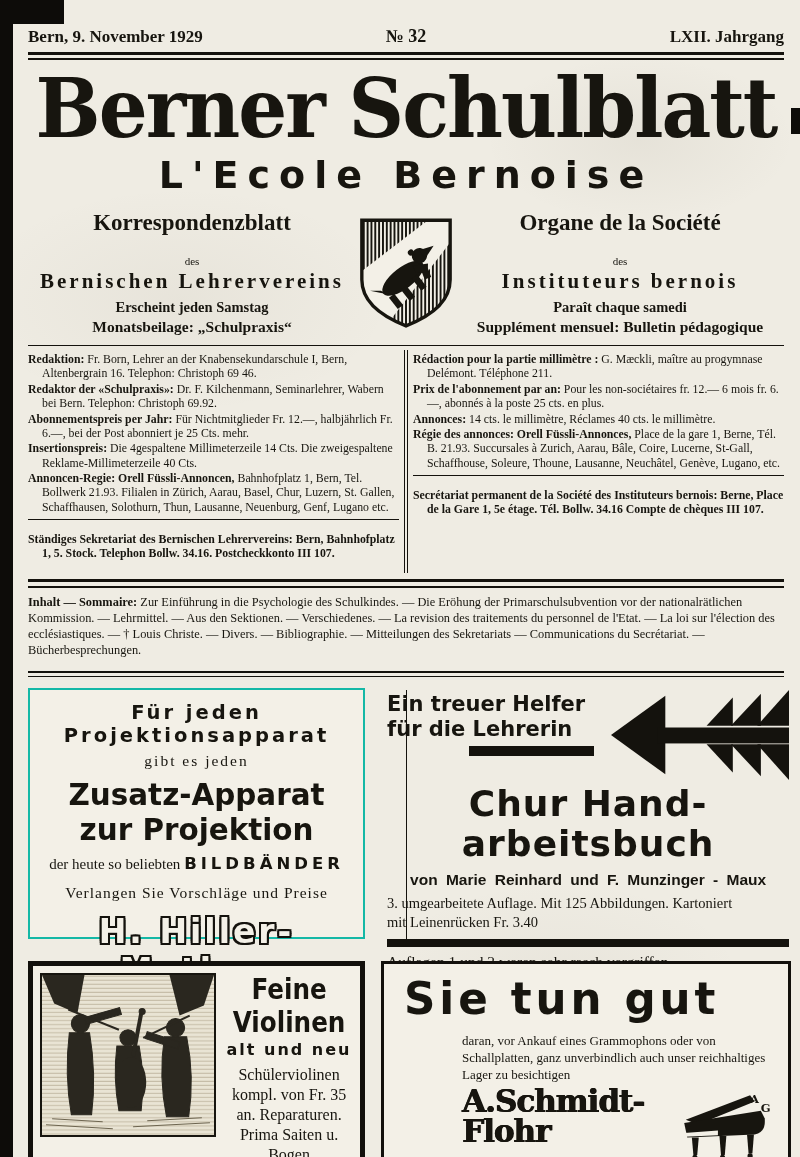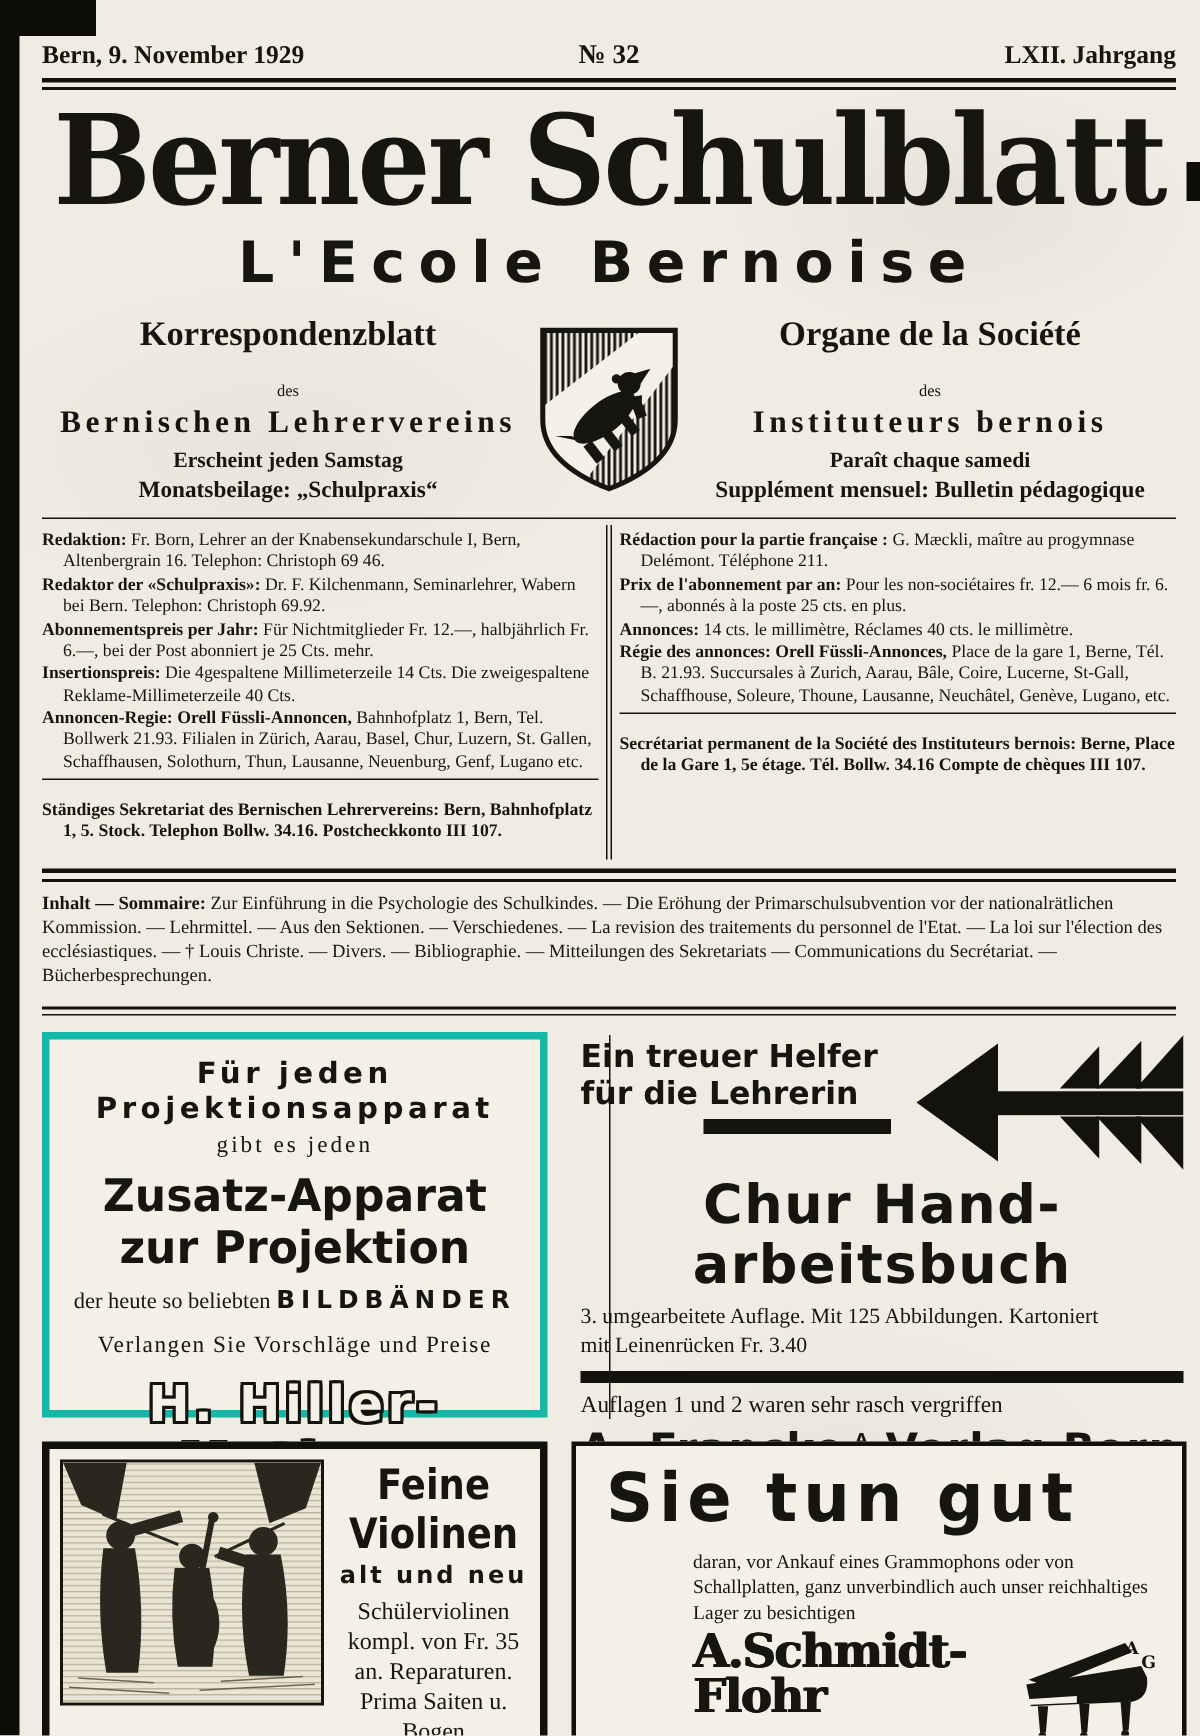--- a/index.html
+++ b/index.html
@@ -50,21 +50,21 @@
   .rule-b{margin-top:6px;height:4px;border-top:3px solid #14120d;border-bottom:2px solid #14120d}
 
   .toc{margin-top:6px;font-size:12.4px;line-height:1.3}
   .toc b{font-weight:bold}
   .rule-c{margin-top:5px;height:3px;border-top:2.5px solid #14120d;border-bottom:1.5px solid #14120d}
 
   
   .adgrid{display:grid;grid-template-columns:1fr 1fr;column-gap:16px;row-gap:13px;margin-top:11px;position:relative}
   .adgrid::before{content:"";position:absolute;left:50%;top:2px;height:256px;border-left:1.5px solid #14120d}
 
-  .ad-proj{border:5px solid #14b8a6;height:230px;padding:11px 6px 6px;text-align:center;background:#f3f0e7}
+  .ad-proj{border:2px solid #14b8a6;height:230px;padding:11px 6px 6px;text-align:center;background:#f3f0e7}
   .proj-l1{font:bold 19.5px "DejaVu Sans",sans-serif;letter-spacing:3px}
   .proj-l2{font-size:15.5px;letter-spacing:2px;margin-top:5px}
   .proj-l3{font:bold 30px "DejaVu Sans",sans-serif;margin-top:7px;letter-spacing:0;transform:scaleX(.98)}
   .proj-l4{font-size:15px;margin-top:7px}
   .proj-l4 .bb{font:bold 16.5px "DejaVu Sans",sans-serif;letter-spacing:4px}
   .proj-l5{font-size:15.5px;margin-top:11px;letter-spacing:1px}
   .proj-name{font:bold 33px "DejaVu Sans",sans-serif;letter-spacing:3px;margin-top:10px;color:#f3f0e7;
      text-shadow:-2px -2px 0 #14120d,2px -2px 0 #14120d,-2px 2px 0 #14120d,2px 2px 0 #14120d,
                  -2px 0 0 #14120d,2px 0 0 #14120d,0 -2px 0 #14120d,0 2px 0 #14120d}
   .proj-l6{font-size:15.5px;margin-top:1px;letter-spacing:1px}
@@ -175,21 +175,21 @@
       <p class="mi"><b>Redaktion:</b> <span>Fr. Born, Lehrer an der Knabensekundarschule I, Bern, Altenbergrain 16. Telephon: Christoph 69 46.</span></p>
       <p class="mi"><b>Redaktor der «Schulpraxis»:</b> <span>Dr. F. Kilchenmann, Seminarlehrer, Wabern bei Bern. Telephon: Christoph 69.92.</span></p>
       <p class="mi"><b>Abonnementspreis per Jahr:</b> <span>Für Nichtmitglieder Fr. 12.—, halbjährlich Fr. 6.—, bei der Post abonniert je 25 Cts. mehr.</span></p>
       <p class="mi"><b>Insertionspreis:</b> <span>Die 4gespaltene Millimeterzeile 14 Cts. Die zweigespaltene Reklame-Millimeterzeile 40 Cts.</span></p>
       <p class="mi"><b>Annoncen-Regie: Orell Füssli-Annoncen,</b> <span>Bahnhofplatz 1, Bern, Tel. Bollwerk 21.93. Filialen in Zürich, Aarau, Basel, Chur, Luzern, St. Gallen, Schaffhausen, Solothurn, Thun, Lausanne, Neuenburg, Genf, Lugano etc.</span></p>
       <div class="sec-rule"></div>
       <p class="sec">Ständiges Sekretariat des Bernischen Lehrervereins: Bern, Bahnhofplatz 1, 5. Stock. Telephon Bollw. 34.16. Postcheckkonto III 107.</p>
     </div>
     <div class="mastdiv"></div>
     <div class="mastcol">
-      <p class="mi"><b>Rédaction pour la partie française :</b> <span>G. Mæckli, maître au progymnase Delémont. Téléphone 211.</span></p>
+      <p class="mi"><b>Rédaction pour la partie millimètre :</b> <span>G. Mæckli, maître au progymnase Delémont. Téléphone 211.</span></p>
       <p class="mi"><b>Prix de l'abonnement par an:</b> <span>Pour les non-sociétaires fr. 12.— 6 mois fr. 6.—, abonnés à la poste 25 cts. en plus.</span></p>
       <p class="mi"><b>Annonces:</b> <span>14 cts. le millimètre, Réclames 40 cts. le millimètre.</span></p>
       <p class="mi"><b>Régie des annonces: Orell Füssli-Annonces,</b> <span>Place de la gare 1, Berne, Tél. B. 21.93. Succursales à Zurich, Aarau, Bâle, Coire, Lucerne, St-Gall, Schaffhouse, Soleure, Thoune, Lausanne, Neuchâtel, Genève, Lugano, etc.</span></p>
       <div class="sec-rule"></div>
       <p class="sec">Secrétariat permanent de la Société des Instituteurs bernois: Berne, Place de la Gare 1, 5e étage. Tél. Bollw. 34.16 Compte de chèques III 107.</p>
     </div>
   </div>
 
   <div class="rule-b"></div>
 
@@ -227,20 +227,21 @@
             <polygon points="190,58 190,96 156,58"></polygon>
             <polygon points="160,58 160,92 128,58"></polygon>
             <polygon points="130,58 130,88 102,58"></polygon>
           </g>
         </svg>
       </div>
       <div class="hand-title">
         <div>Chur Hand-</div>
         <div>arbeitsbuch</div>
       </div>
+      <div class="hand-authors">von Marie Reinhard und F. Munzinger - Maux</div>
       <div class="hand-details">
         <div>3. umgearbeitete Auflage. Mit 125 Abbildungen. Kartoniert</div>
         <div>mit Leinenrücken Fr. 3.40</div>
       </div>
       <div class="hand-rule"></div>
       <div class="hand-note">Auflagen 1 und 2 waren sehr rasch vergriffen</div>
       <div class="hand-pub">
         <span>A. Francke</span>
         <span class="ag">
           <span>A.</span>

